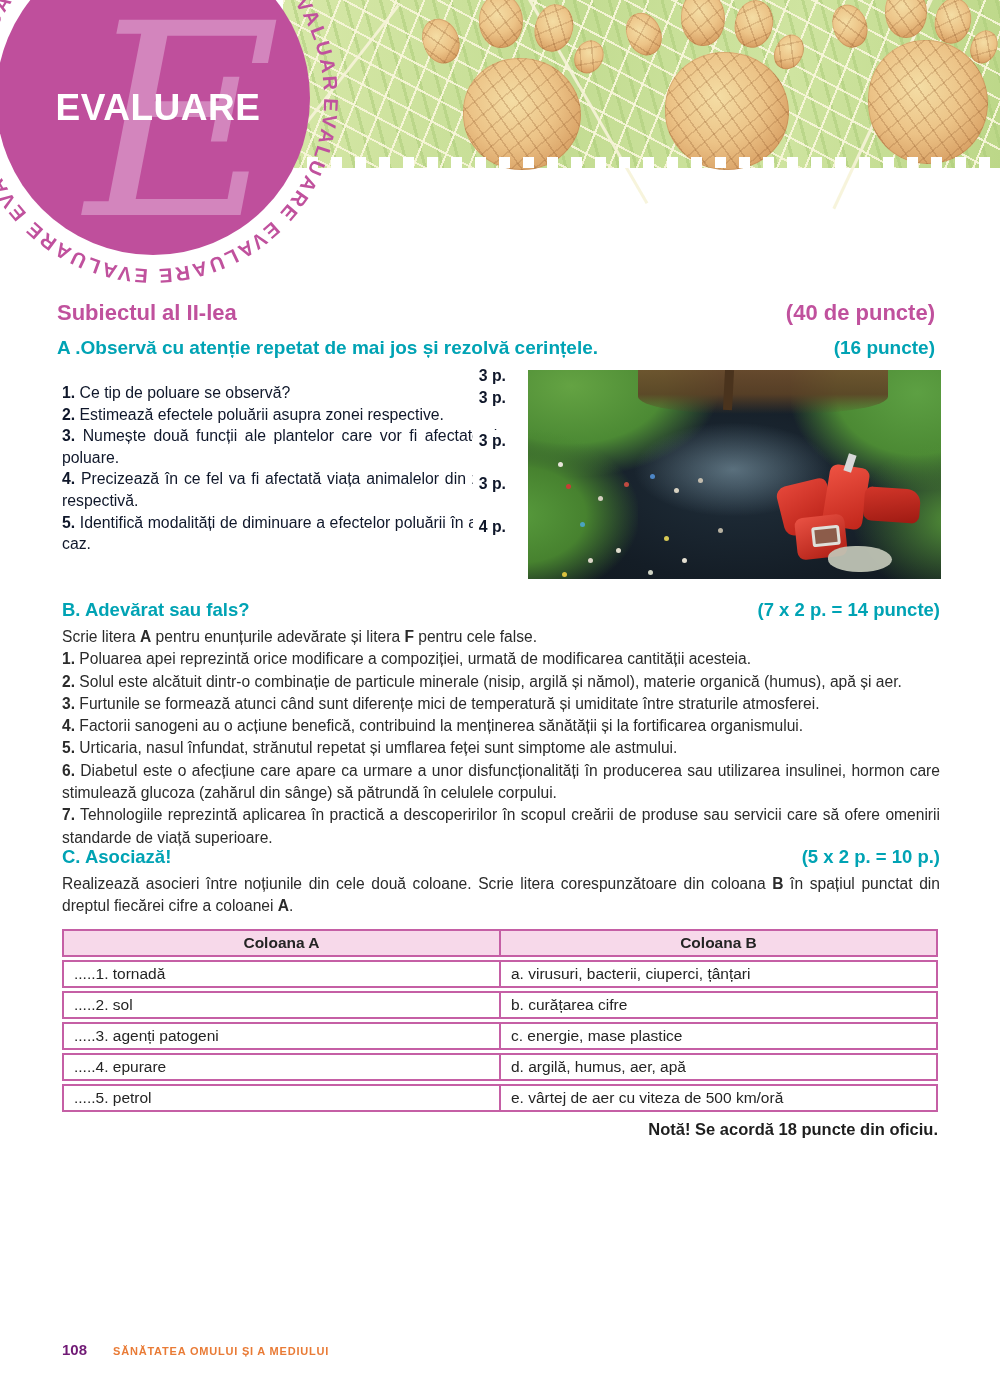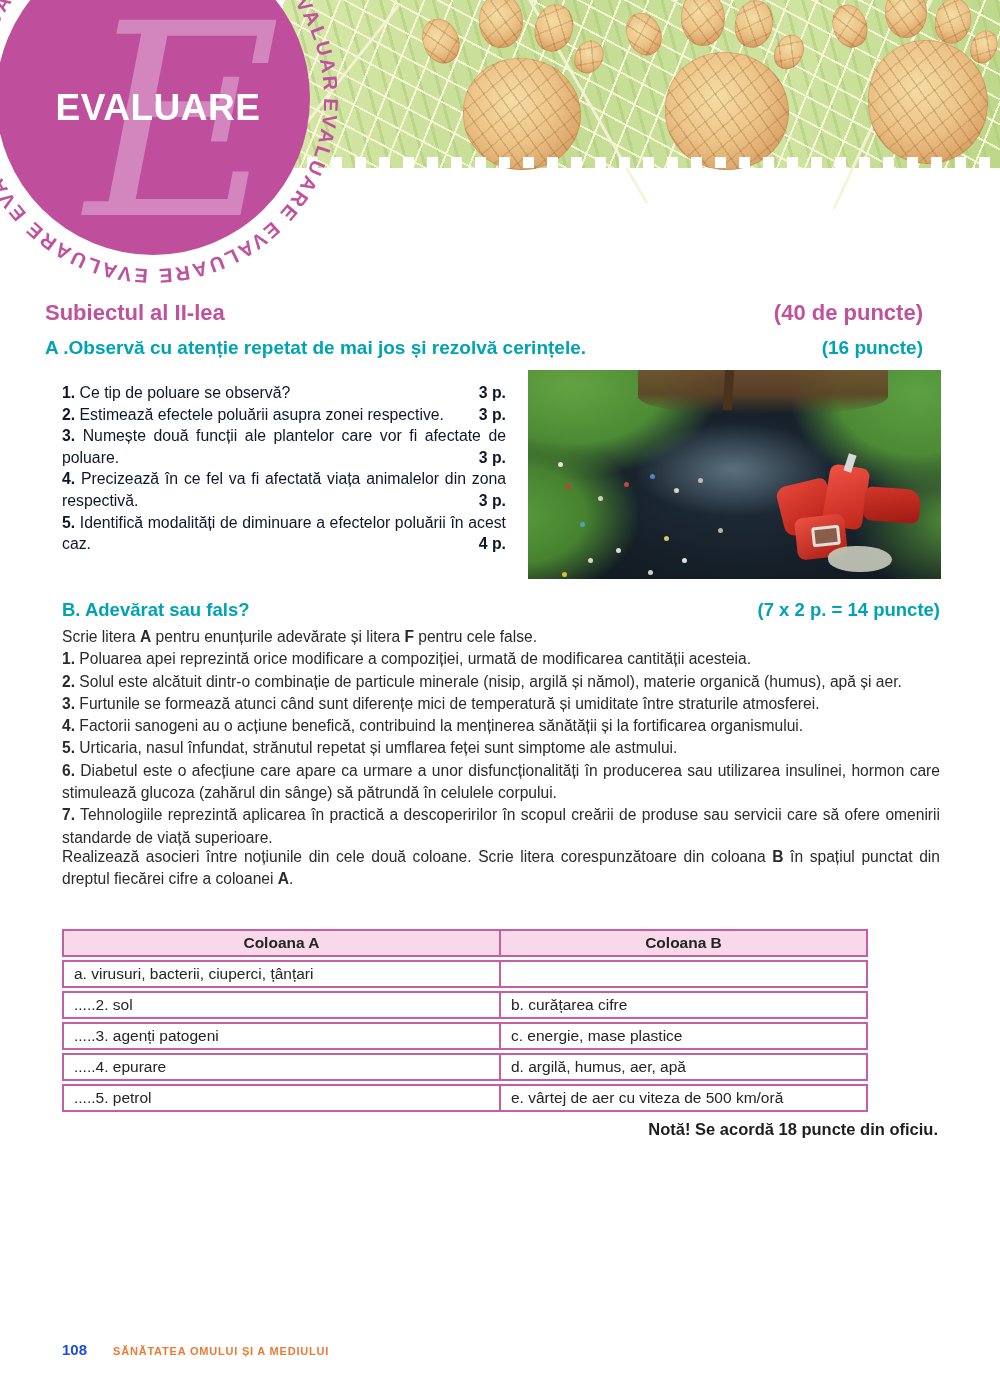--- a/index.html
+++ b/index.html
@@ -26,33 +26,33 @@
       repeating-linear-gradient(-40deg, rgba(140,85,40,.2) 0 1.5px, rgba(140,85,40,0) 1.5px 15px),
       radial-gradient(circle at 42% 38%, #f4dda4 0%, #ecc387 45%, #daa367 75%, #c98f55 100%);
     border-radius:48% 52% 50% 50%; box-shadow:inset 0 0 0 1px rgba(160,100,50,.25); }
   .scallops { position:absolute; left:0; bottom:0; width:100%; height:11px;
     background:repeating-linear-gradient(90deg,#fff 0 11px, rgba(255,255,255,0) 11px 24px); }
 
   
   .badge-svg { position:absolute; left:-60px; top:-80px; width:430px; height:420px; }
 
   
-  .row-head { position:absolute; left:45px; width:878px; display:flex;
+  .row-head { position:absolute; left:57px; width:878px; display:flex;
               justify-content:space-between; align-items:center; font-weight:bold; }
   .magenta { color:#c0519d; }
   .teal { color:#00a3b4; }
   #head-subject { top:300px; font-size:22px; }
   #head-a { top:337px; font-size:19px; }
 
   
   .a-list { position:absolute; left:62px; top:382px; width:444px;
             font-size:15.8px; line-height:21.6px; text-align:justify; color:#0f172a; }
   .a-item { position:relative; }
   .a-item .num { font-weight:bold; }
-  .a-item .pts { position:absolute; right:0; bottom:0; font-weight:bold; background:#fff; padding-left:6px; }
+  .a-item .pts { position:absolute; right:0; bottom:17px; font-weight:bold; background:#fff; padding-left:6px; }
 
   
   .photo { position:absolute; left:528px; top:370px; width:413px; height:209px; overflow:hidden;
     background:radial-gradient(ellipse 300px 160px at 52% 55%, #202e3a 0%, #141d26 60%, #10171e 100%); }
   .photo div { position:absolute; }
   .grass-tl { left:-20px; top:-14px; width:210px; height:120px;
     background:radial-gradient(ellipse at 30% 25%, #64a343 0%, #4c8a34 45%, rgba(60,110,40,0) 72%); }
   .grass-l  { left:-40px; top:60px; width:150px; height:170px;
     background:radial-gradient(ellipse at 20% 50%, #579a3c 0%, #47822f 40%, rgba(60,110,40,0) 72%); }
   .grass-tr { right:-30px; top:-10px; width:180px; height:130px;
@@ -87,33 +87,33 @@
   
   .sec { position:absolute; left:62px; width:878px; color:#2b2b2b; }
   #sec-b { top:599px; }
   #sec-c { top:846px; }
   .sec-head { display:flex; justify-content:space-between; align-items:baseline;
               font-weight:bold; font-size:18.5px; margin-bottom:5px; }
   .sec-body { font-size:15.6px; line-height:22.3px; text-align:justify; }
   .sec-body b { font-weight:bold; }
 
   
-  .assoc-table { position:absolute; left:62px; top:929px; width:806px; }
+  .assoc-table { position:absolute; left:62px; top:929px; width:876px; }
   .t-row { display:grid; grid-template-columns:437px 1fr; border:2px solid #c55fa5;
            margin-top:3px; background:#fff; align-items:center; min-height:25px; }
   .t-row.t-head { margin-top:0; background:#f7d9ea; }
   .t-cell { padding:3px 10px; font-size:15.5px; color:#242424; }
   .t-row .t-cell:first-child { border-right:2px solid #c55fa5; align-self:stretch; display:flex; align-items:center; }
   .t-head .t-cell { font-weight:bold; justify-content:center; text-align:center; }
 
   .note { position:absolute; left:62px; top:1120px; width:876px; text-align:right;
           font-weight:bold; font-size:16.5px; color:#1e1e1e; }
 
   .footer { position:absolute; left:62px; top:1341px; display:flex; gap:26px; align-items:baseline; }
-  .page-num { font-weight:bold; font-size:15px; color:#1d4ed8; }
+  .page-num { font-weight:bold; font-size:15px; color:#701a75; }
   .chapter { font-weight:bold; font-size:11px; color:#e97b36; letter-spacing:.8px; }
 </style>
 </head>
 <body>
 
 <div class="page">
 
   <div class="banner">
     <div class="vein v1"></div>
     <div class="vein v2"></div>
@@ -218,29 +218,34 @@
       <div><b>2.</b> <span>Solul este alcătuit dintr-o combinație de particule minerale (nisip, argilă și nămol), materie organică (humus), apă și aer.</span></div>
       <div><b>3.</b> <span>Furtunile se formează atunci când sunt diferențe mici de temperatură și umiditate între straturile atmosferei.</span></div>
       <div><b>4.</b> <span>Factorii sanogeni au o acțiune benefică, contribuind la menținerea sănătății și la fortificarea organismului.</span></div>
       <div><b>5.</b> <span>Urticaria, nasul înfundat, strănutul repetat și umflarea feței sunt simptome ale astmului.</span></div>
       <div><b>6.</b> <span>Diabetul este o afecțiune care apare ca urmare a unor disfuncționalități în producerea sau utilizarea insulinei, hormon care stimulează glucoza (zahărul din sânge) să pătrundă în celulele corpului.</span></div>
       <div><b>7.</b> <span>Tehnologiile reprezintă aplicarea în practică a descoperirilor în scopul creării de produse sau servicii care să ofere omenirii standarde de viață superioare.</span></div>
     </div>
   </div>
 
   <div class="sec" id="sec-c">
+    <div class="sec-head teal">
+      <span>C. Asociază!</span>
+      <span>(5 x 2 p. = 10 p.)</span>
+    </div>
     <div class="sec-body"><span>Realizează asocieri între noțiunile din cele două coloane. Scrie litera corespunzătoare din coloana </span><b>B</b><span> în spațiul punctat din dreptul fiecărei cifre a coloanei </span><b>A</b><span>.</span></div>
   </div>
 
   <div class="assoc-table">
     <div class="t-row t-head">
       <div class="t-cell">Coloana A</div>
       <div class="t-cell">Coloana B</div>
     </div>
     <div class="t-row">
+      <div class="t-cell">.....1. tornadă</div>
       <div class="t-cell">a. virusuri, bacterii, ciuperci, țânțari</div>
     </div>
     <div class="t-row">
       <div class="t-cell">.....2. sol</div>
       <div class="t-cell">b. curățarea cifre</div>
     </div>
     <div class="t-row">
       <div class="t-cell">.....3. agenți patogeni</div>
       <div class="t-cell">c. energie, mase plastice</div>
     </div>

